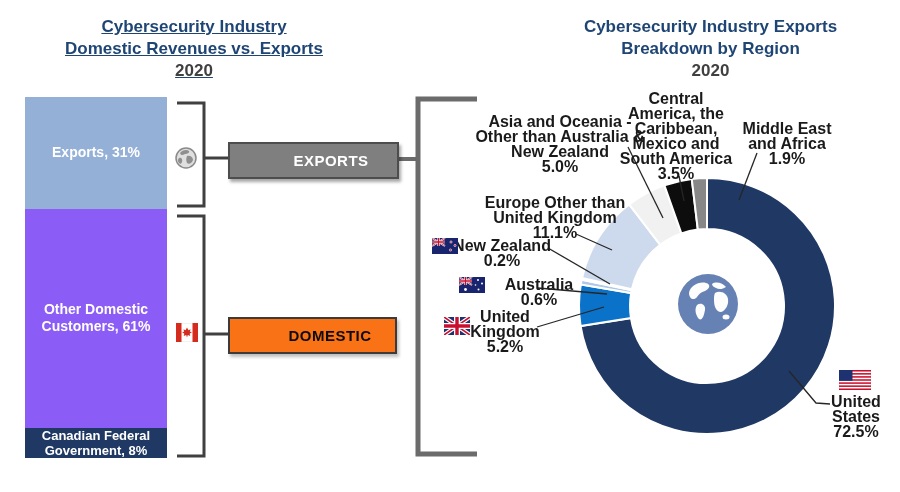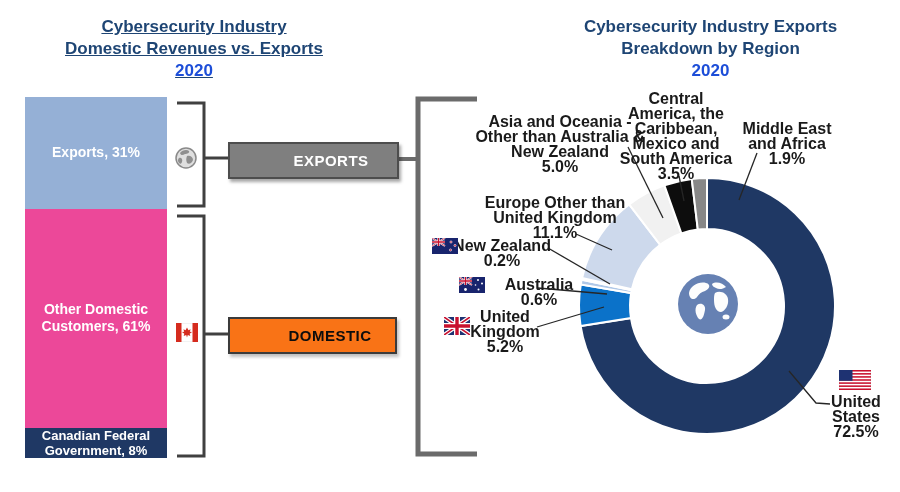--- a/index.html
+++ b/index.html
@@ -1,21 +1,21 @@
 <!DOCTYPE html>
 <html><head>
 <meta charset="utf-8">
 <style>
   html,body{margin:0;padding:0;background:#fff;}
   .stage{position:relative;width:900px;height:492px;background:#fff;overflow:hidden;
          font-family:"Liberation Sans",sans-serif;font-weight:700;}
   .overlay{position:absolute;left:0;top:0;width:900px;height:492px;}
   .title{position:absolute;text-align:center;font-size:17px;line-height:22px;color:#1E4574;}
   .t-main{white-space:pre-line;}
-  .t-year{color:#1d4ed8;}
+  .t-year{color:#404040;}
   #left-title{left:24px;top:16px;width:340px;text-decoration:underline;}
   #right-title{left:538px;top:16px;width:345px;}
   .bar{position:absolute;left:25px;top:97px;width:142px;height:361px;display:flex;flex-direction:column;}
   .bar-seg{display:flex;align-items:center;justify-content:center;}
   .bar-label{color:#fff;font-size:14px;line-height:17px;text-align:center;white-space:pre-line;}
   .bar-seg:nth-child(3) .bar-label{font-size:13px;line-height:15px;}
   .tag{position:absolute;display:flex;align-items:center;justify-content:center;
        font-size:15px;letter-spacing:.5px;padding-left:35px;}
   #exports-tag{left:228px;top:142px;width:132px;height:33px;background:#7F7F7F;
        border:2px solid #4D4D4D;color:#fff;box-shadow:2px 3px 3px rgba(0,0,0,.35);}
@@ -84,21 +84,21 @@
   <div class="title" id="right-title">
     <div class="t-main">Cybersecurity Industry Exports
 Breakdown by Region</div>
     <div class="t-year">2020</div>
   </div>
 
   <div class="bar" id="bar">
       <div class="bar-seg" style="flex: 31 0 0px; background: rgb(149, 176, 214);">
         <div class="bar-label">Exports, 31%</div>
       </div>
-      <div class="bar-seg" style="flex: 61 0 0px; background: #ec4899;">
+      <div class="bar-seg" style="flex: 61 0 0px; background: #8b5cf6;">
         <div class="bar-label">Other Domestic
 Customers, 61%</div>
       </div>
       <div class="bar-seg" style="flex: 8 0 0px; background: rgb(31, 56, 100);">
         <div class="bar-label">Canadian Federal
 Government, 8%</div>
       </div>
     </div>
 
   <svg class="flag" style="left:174px;top:146px" width="24" height="24" viewBox="0 0 24 24">

